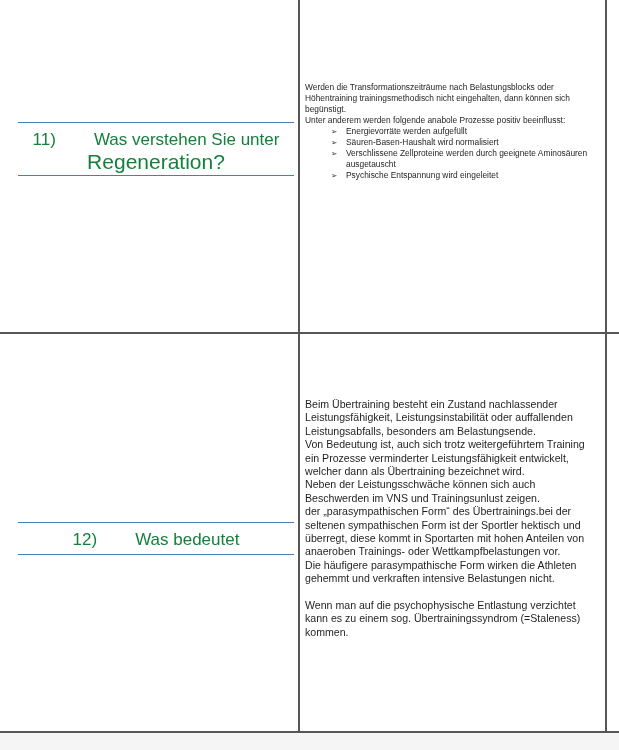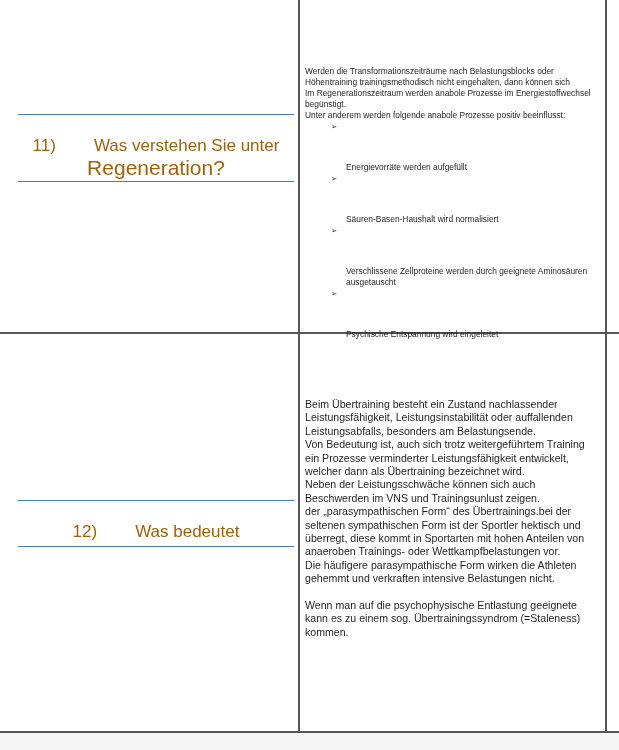--- a/index.html
+++ b/index.html
@@ -13,36 +13,36 @@
   .vline.right{left:605px;}
   .hline{position:absolute;left:0;width:619px;height:2px;background:#565656;}
   .hline.mid{top:332px;}
   .hline.bottom{top:731px;}
   .page-gap{position:absolute;left:0;top:733px;width:619px;height:17px;background:#f5f5f5;}
 
   
   .qblock{
     position:absolute;left:18px;width:276px;
     border-top:1px solid #4180bb;border-bottom:1px solid #4180bb;
-    color:#a16207;text-align:center;padding:20px 0 3px 0;
+    color:#15803d;text-align:center;padding:6px 0 3px 0;margin-top:8px;
   }
   .qb1{top:114px;}
-  .qb2{top:500px;}
+  .qb2{top:514px;}
   .qline1{display:flex;justify-content:center;gap:38px;font-size:17px;line-height:22px;white-space:nowrap;}
   .qnum{flex:none;}
   .qline2{font-size:21px;line-height:21px;white-space:nowrap;}
 
   
   .answer{position:absolute;color:#1f1f1f;}
-  .a1{left:305px;top:66px;width:300px;font-size:8.4px;line-height:11px;}
+  .a1{left:305px;top:82px;width:300px;font-size:8.4px;line-height:11px;}
   .a2{left:305px;top:398px;width:300px;font-size:10.6px;line-height:13.4px;}
   .ans-line{white-space:nowrap;}
   .bullet-row{display:flex;align-items:flex-start;}
   .bullet-glyph{flex:none;margin-left:26px;width:15px;font-size:7.5px;line-height:11px;}
-  .bullet-text{width:253px;line-height:11px;margin-top:41px;}
+  .bullet-text{width:253px;line-height:11px;}
   .line-gap{height:13.4px;}
 </style>
 </head>
 <body>
 
 <div class="page">
 
   <div class="vline mid"></div>
   <div class="vline right"></div>
   <div class="hline mid"></div>
@@ -55,21 +55,20 @@
         <span class="qnum">11)</span>
         <span class="qtext">Was verstehen Sie unter</span>
       </div>
       <div class="qline2">Regeneration?</div>
     </div>
 
     <div class="answer a1">
       <div>
           <div class="ans-line">Werden die Transformationszeiträume nach Belastungsblocks oder</div>
           <div class="ans-line">Höhentraining trainingsmethodisch nicht eingehalten, dann können sich</div>
-          <div class="ans-line">Im Regenerationszeitraum werden anabole Prozesse im Energiestoffwechsel</div>
           <div class="ans-line">begünstigt.</div>
           <div class="ans-line">Unter anderem werden folgende anabole Prozesse positiv beeinflusst:</div>
         </div>
       <div>
           <div class="bullet-row">
           <span class="bullet-glyph">➢</span>
           <span class="bullet-text">Energievorräte werden aufgefüllt</span>
         </div>
           <div class="bullet-row">
           <span class="bullet-glyph">➢</span>
@@ -107,20 +106,20 @@
           <div class="ans-line">Beschwerden im VNS und Trainingsunlust zeigen.</div>
           <div class="ans-line">der „parasympathischen Form“ des Übertrainings.bei der</div>
           <div class="ans-line">seltenen sympathischen Form ist der Sportler hektisch und</div>
           <div class="ans-line">überregt, diese kommt in Sportarten mit hohen Anteilen von</div>
           <div class="ans-line">anaeroben Trainings- oder Wettkampfbelastungen vor.</div>
           <div class="ans-line">Die häufigere parasympathische Form wirken die Athleten</div>
           <div class="ans-line">gehemmt und verkraften intensive Belastungen nicht.</div>
         </div>
       <div class="line-gap"></div>
       <div>
-          <div class="ans-line">Wenn man auf die psychophysische Entlastung geeignete</div>
+          <div class="ans-line">Wenn man auf die psychophysische Entlastung verzichtet</div>
           <div class="ans-line">kann es zu einem sog. Übertrainingssyndrom (=Staleness)</div>
           <div class="ans-line">kommen.</div>
         </div>
     </div>
   </section>
 
 </div>
 
 </body></html>

